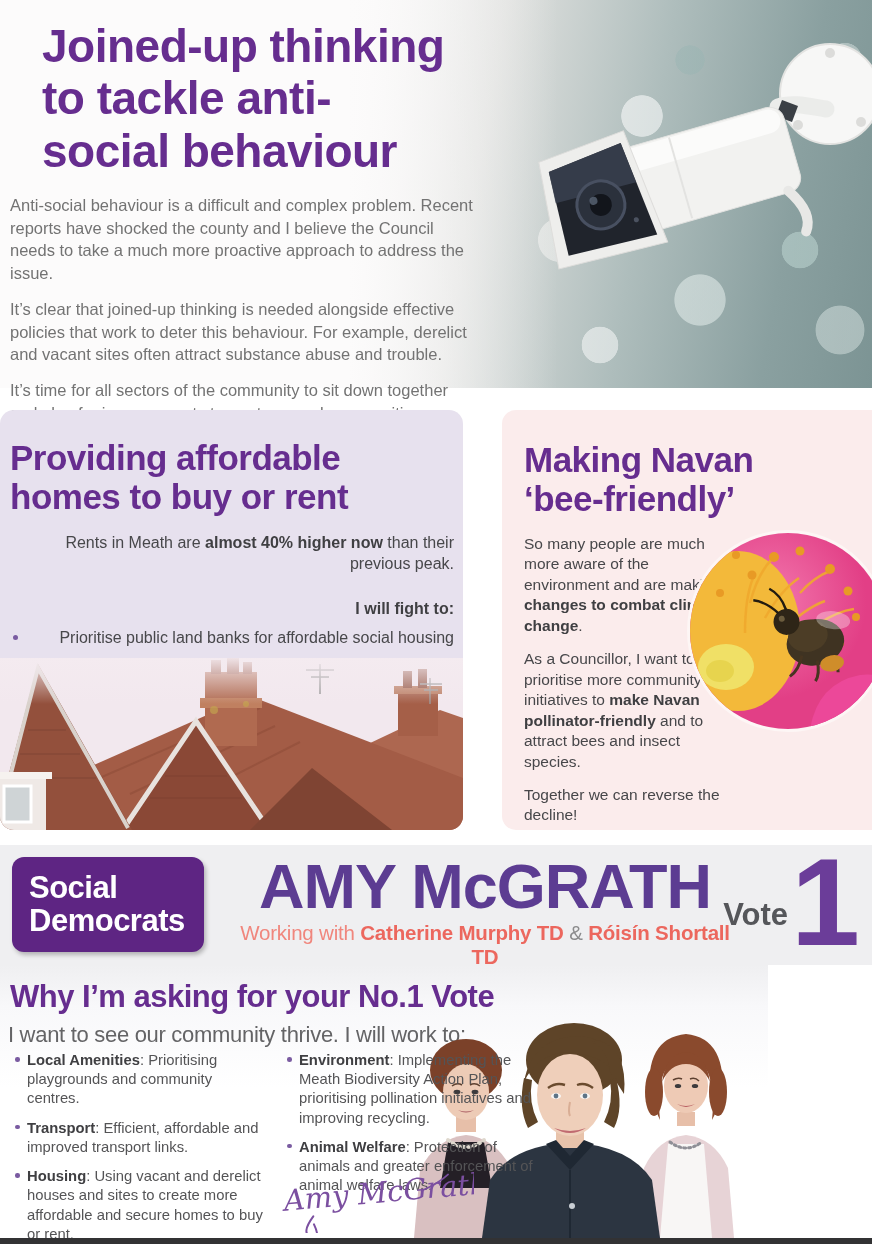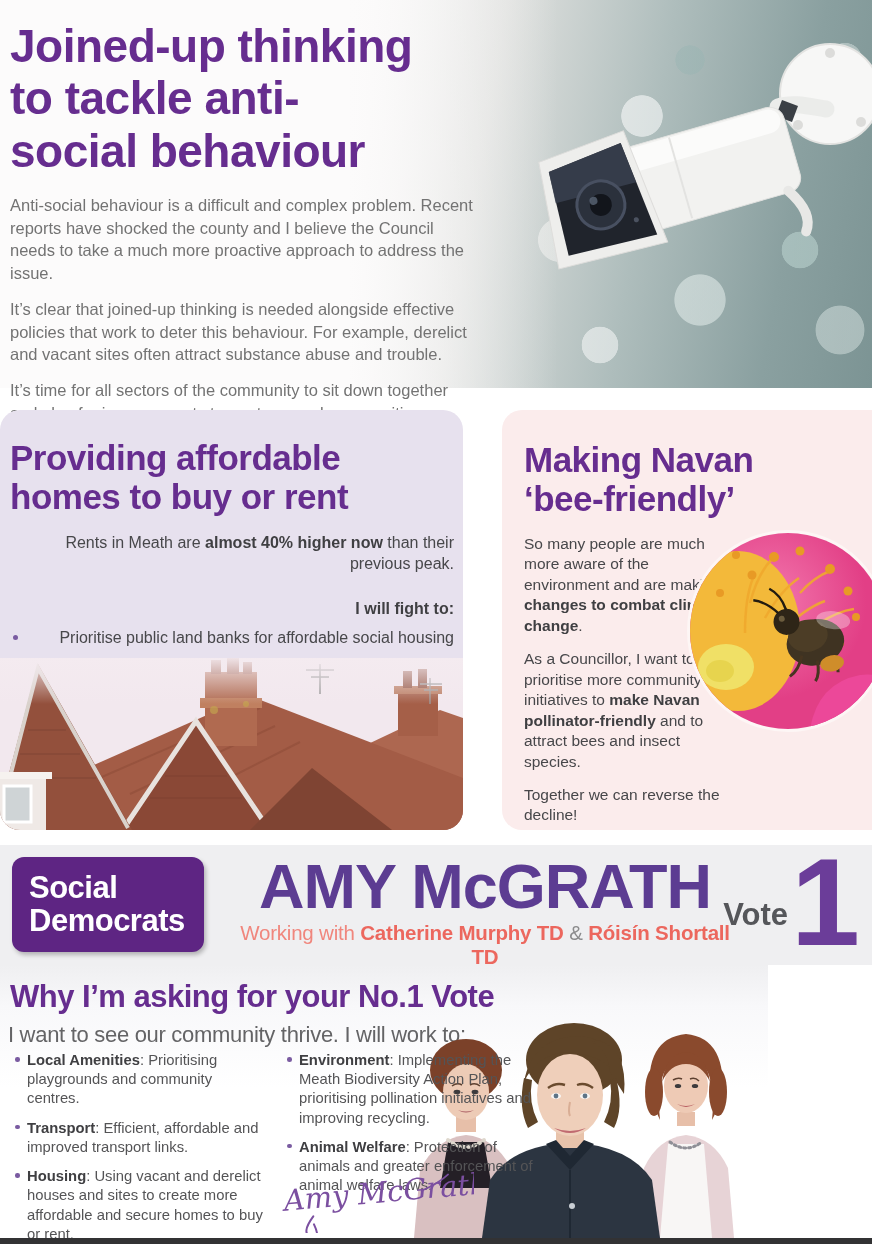--- a/index.html
+++ b/index.html
@@ -26,26 +26,27 @@
       radial-gradient(circle 28px at 845px 60px, rgba(215,225,223,.5) 0 60%, transparent 62%),
       linear-gradient(100deg,#f7f6f6 38%,#dfe0de 54%,#aebdbc 72%,#8aa0a0 88%,#7c9494 100%);
   }
   .hero-fade { position:absolute; inset:0;
     background:linear-gradient(90deg,#fcfbfb 0%,#fcfbfb 40%,rgba(252,251,251,0) 64%); }
   .hero-camera { position:absolute; left:530px; top:6px; width:342px; height:300px; }
   .hero-text { position:absolute; left:10px; top:20px; width:468px; }
   .hero-text h1 {
     font-size:46px; line-height:1.14; font-weight:bold; letter-spacing:-.5px;
     color:#662d8f;
+    margin-left:32px;
   }
   .hero-text .paras { margin-top:17px; }
   .hero-text p { font-size:16.5px; line-height:1.36; color:#737373; margin-bottom:14px; }
 
   
-  .card { position:absolute; top:410px; height:420px; border-radius:20px; overflow:hidden; }
+  .card { position:absolute; top:410px; height:420px; border-radius:14px; overflow:hidden; }
   .card-housing { left:0; width:463px; background:#e7e1ee; }
   .card-title {
     font-size:35px; line-height:1.12; font-weight:bold; letter-spacing:-.5px; color:#662d8f;
   }
   .ch-title { margin:28px 0 0 10px; }
   .ch-body { margin:17px 0 0 10px; width:444px; font-size:16px; line-height:1.3; color:#47474a;text-align:right; }
   .ch-body .fight { font-weight:bold; color:#3f3f42; margin-top:24px; margin-bottom:8px; }
   ul.dots { list-style:none; }
   ul.dots li { position:relative; padding-left:17px; margin-bottom:7px; }
   ul.dots li::before { content:""; position:absolute; left:3px; top:7px; width:5px; height:5px;

